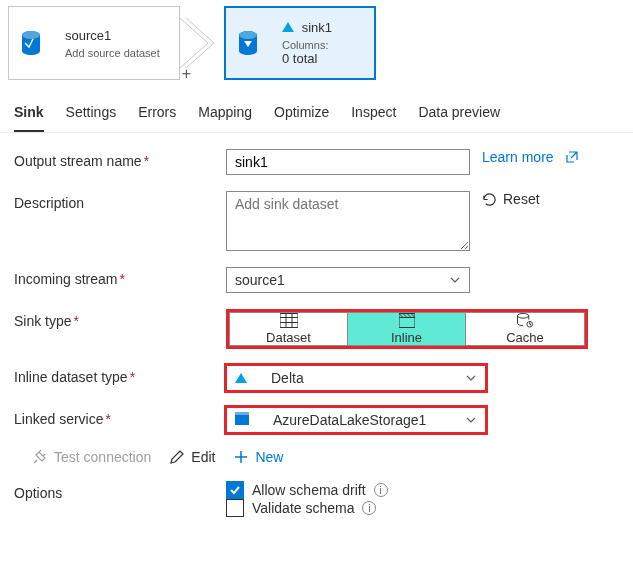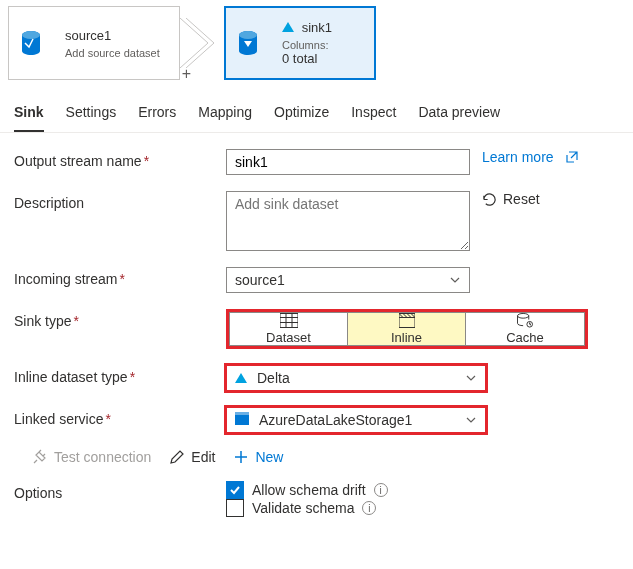--- a/index.html
+++ b/index.html
@@ -27,30 +27,30 @@
   .form { padding: 16px 14px; }
   .row { display: flex; align-items: flex-start; margin-bottom: 16px; }
   .label { width: 212px; font-size: 14px; padding-top: 4px; }
   .req { color: #a4262c; margin-left: 2px; }
   .field { flex: 1; display: flex; align-items: flex-start; gap: 12px; }
   .input, .select, .textarea { border: 1px solid #8a8886; padding: 4px 8px; font-size: 14px; font-family: inherit; width: 244px; background: #fff; }
   .textarea { height: 60px; resize: both; }
   .select { display: flex; justify-content: space-between; align-items: center; cursor: pointer; }
   .select .chev { color: #605e5c; }
   .select.highlight { outline: 3px solid #e3262d; outline-offset: -1px; width: 260px; }
-  .select .with-icon { display: flex; align-items: center; gap: 10px; }
+  .select .with-icon { display: flex; align-items: center; gap: 24px; }
   .link { color: #0078d4; font-size: 14px; display: inline-flex; align-items: center; gap: 12px; cursor: pointer; }
   .reset { color: #323130; font-size: 14px; display: inline-flex; align-items: center; gap: 6px; cursor: pointer; }
   
   
   .seg-wrap { border: 3px solid #e3262d; display: inline-flex; }
   .seg { display: flex; border: 1px solid #8a8886; }
   .seg-item { width: 118px; height: 32px; display: flex; flex-direction: column; align-items: center; justify-content: center; gap: 2px; font-size: 13px; cursor: pointer; border-right: 1px solid #8a8886; background: #fff; }
   .seg-item:last-child { border-right: none; }
-  .seg-item.active { background: #fef9c3; }
+  .seg-item.active { background: #5eead4; }
   .seg-icon { height: 16px; }
   
   
   .actions { display: flex; gap: 18px; align-items: center; font-size: 14px; margin-left: -2px; margin-bottom: 10px; }
   .action { display: inline-flex; align-items: center; gap: 6px; cursor: pointer; color: #323130; }
   .action.disabled { color: #a19f9d; cursor: default; }
   .action .ico { width: 16px; height: 16px; }
   
   
   .checks { display: flex; flex-direction: column; }

